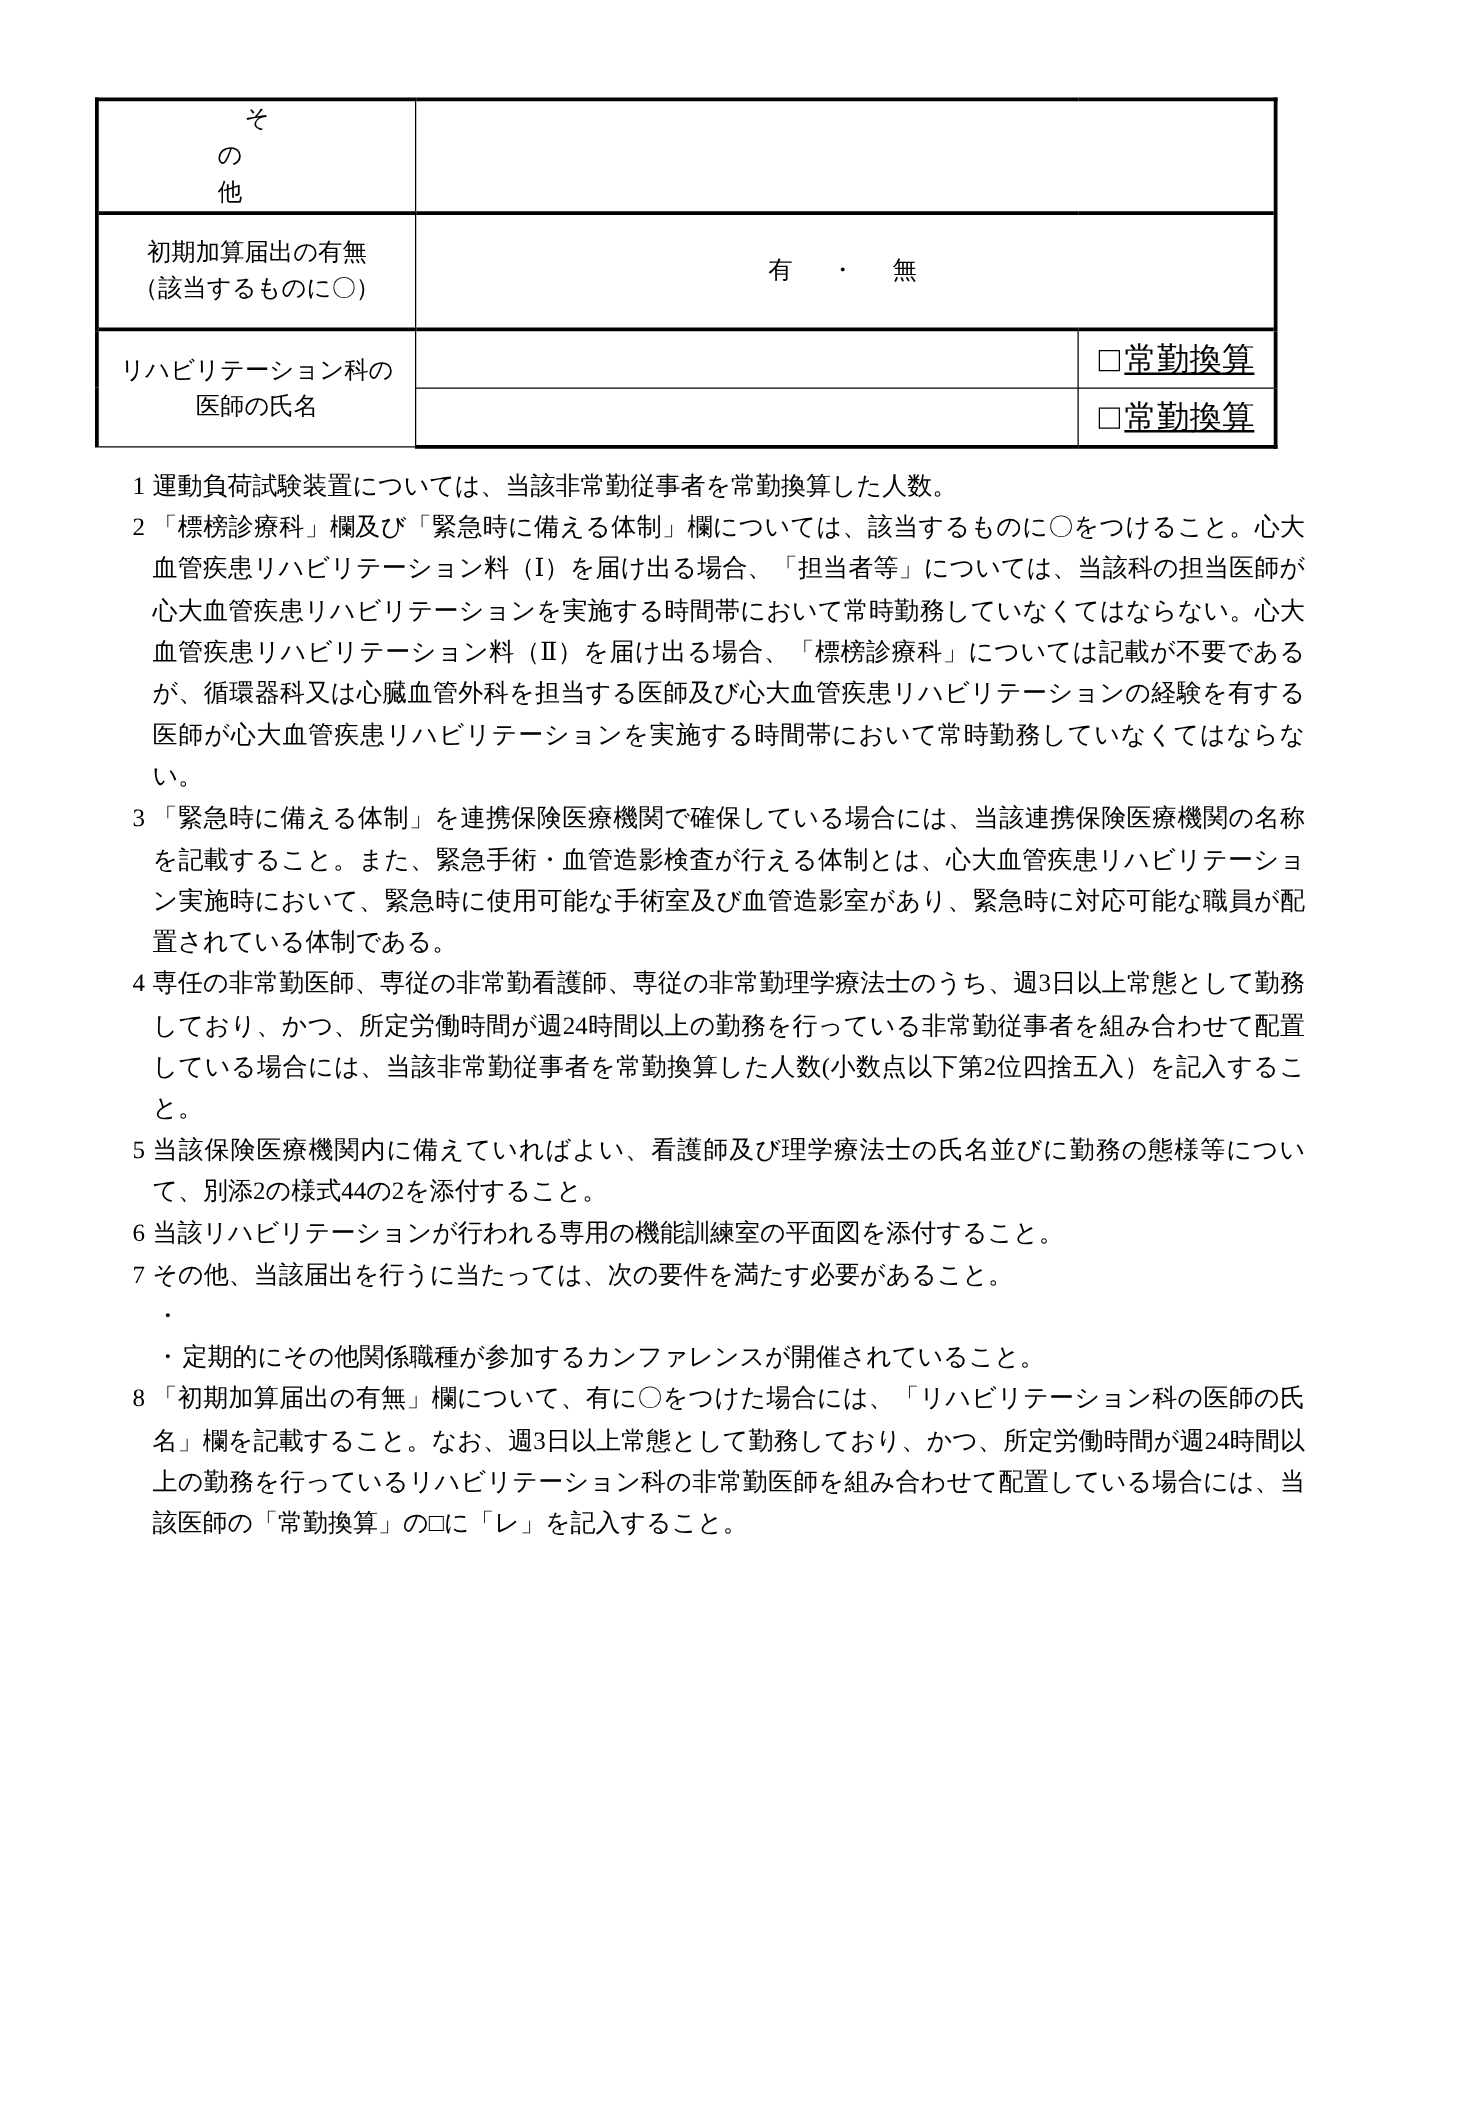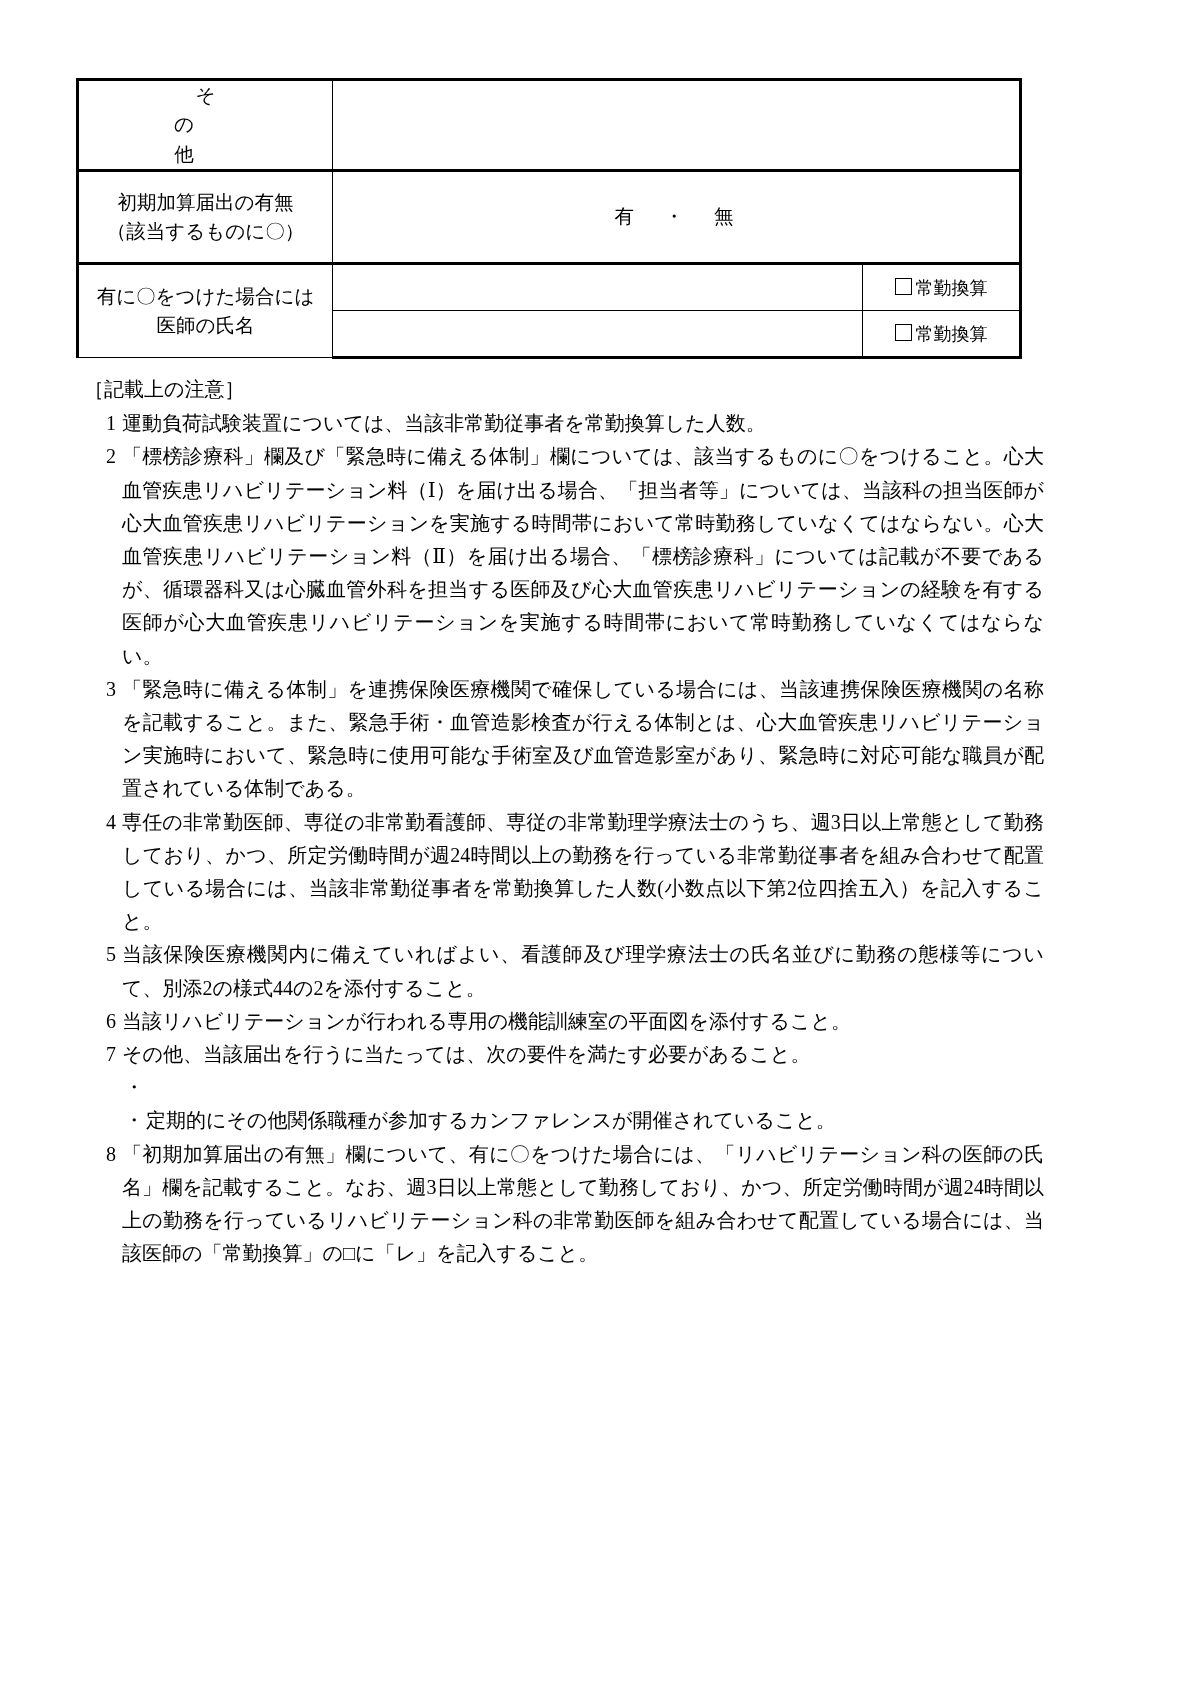--- a/index.html
+++ b/index.html
@@ -73,21 +73,21 @@
   }
   .chk-box {
     display: inline-block;
     width: 15px;
     height: 15px;
     border: 1.6px solid #000;
     margin-right: 4px;
     vertical-align: -1px;
     background: transparent;
   }
-  .chk-text { font-size: 18px; }
+  .chk-text { font-size: 26px; text-decoration: underline; }
 
   
   .notes {
     position: absolute;
     left: 84px;
     top: 373px;
     width: 960px;
     font-size: 20px;
     line-height: 33.2px;
   }
@@ -159,21 +159,21 @@
           <span class="aru-nashi">
             <span>有</span>
             <span class="sep">・</span>
             <span>無</span>
           </span>
         </td>
       </tr>
 
       <tr>
         <td class="lbl-cell outer-left thick-h" rowspan="2" style="height:90px">
-          <span class="lbl-line">有に〇をつけた場合には</span>
+          <span class="lbl-line">リハビリテーション科の</span>
           <span class="lbl-line">医師の氏名</span>
         </td>
         <td class="val-cell thick-h" style="height:45px">
           <span></span>
         </td>
         <td class="chk-cell outer-right thick-h">
           <span class="chk-box"></span><span class="chk-text">常勤換算</span>
         </td>
       </tr>
 
@@ -183,21 +183,20 @@
         </td>
         <td class="chk-cell outer-right outer-bottom">
           <span class="chk-box"></span><span class="chk-text">常勤換算</span>
         </td>
       </tr>
     </tbody>
   </table>
 
   <div class="notes">
 
-    <p class="notes-heading">［記載上の注意］</p>
 
     <div class="note-item">
       <div class="note-num">1</div>
       <div class="note-body">運動負荷試験装置については、当該非常勤従事者を常勤換算した人数。</div>
     </div>
 
     <div class="note-item">
       <div class="note-num">2</div>
       <div class="note-body">「標榜診療科」欄及び「緊急時に備える体制」欄については、該当するものに〇をつけること。心大血管疾患リハビリテーション料（Ⅰ）を届け出る場合、「担当者等」については、当該科の担当医師が心大血管疾患リハビリテーションを実施する時間帯において常時勤務していなくてはならない。心大血管疾患リハビリテーション料（Ⅱ）を届け出る場合、「標榜診療科」については記載が不要であるが、循環器科又は心臓血管外科を担当する医師及び心大血管疾患リハビリテーションの経験を有する医師が心大血管疾患リハビリテーションを実施する時間帯において常時勤務していなくてはならない。</div>
     </div>

